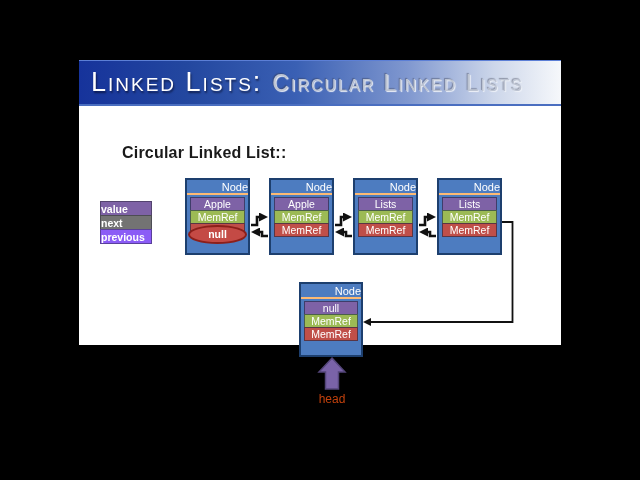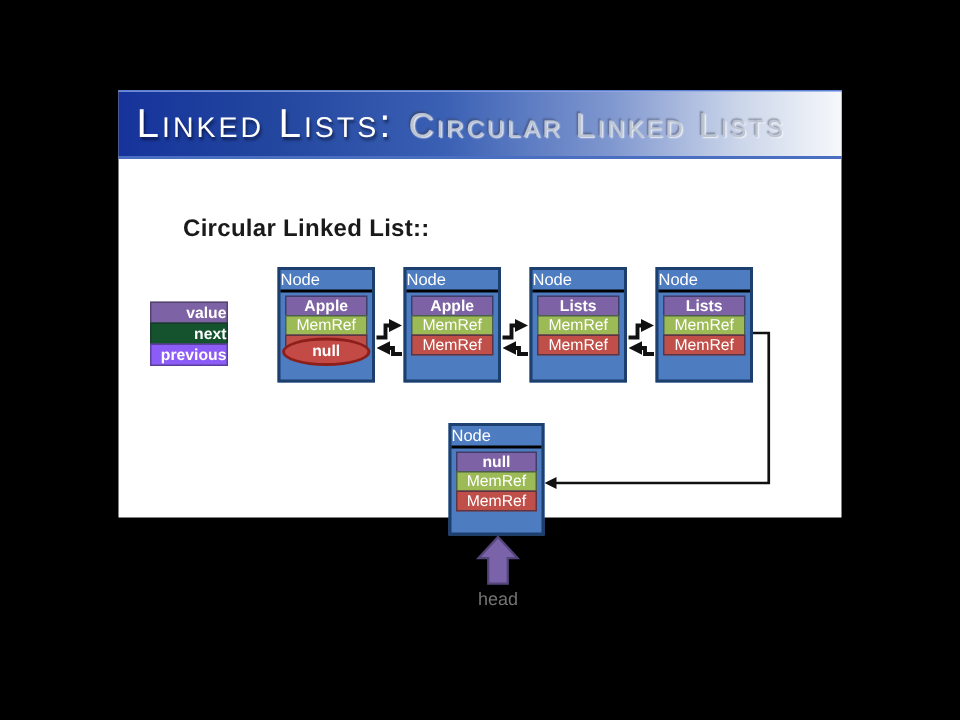--- a/index.html
+++ b/index.html
@@ -20,71 +20,71 @@
     color:#ffffff; text-shadow:1px 2px 2px rgba(0,0,20,.55); line-height:43px; }
   .titlebar .t2 { font-variant:small-caps; font-size:23px; letter-spacing:2px;
     margin-left:10px; color:#bdc4d2;
     text-shadow:1px 1px 1px #f0f3f8, -1px -1px 1px rgba(55,60,80,.45); }
 
   .heading { position:absolute; left:31px; top:84px; font-size:16px;
     font-weight:bold; color:#1a1a1a; letter-spacing:0.2px;margin-left:12px; }
 
   
   .legend { position:absolute; left:21px; top:141px; width:52px; }
-  .legend .lrow { height:15px; line-height:14px; text-align:right; color:#fff;
+  .legend .lrow { height:15px; line-height:14px; text-align:left; color:#fff;
     font-size:10.5px; font-weight:bold; border:1px solid rgba(30,30,45,.45);
     margin-top:-1px; }
   .legend .lrow:first-child { margin-top:0; }
 
   
   .node { position:absolute; width:65px; background:#4d7cc0;
     border:2px solid #1d3f6e; }
-  .node .ntitle { height:15px; line-height:15px; text-align:left; color:#fff;
-    font-size:11px; border-bottom:2px solid #000000; }
+  .node .ntitle { height:15px; line-height:15px; text-align:right; color:#fff;
+    font-size:11px; border-bottom:2px solid #fdba74; }
   .node .nrows { margin:2px 3px 0; position:relative; }
   .node .nrow { height:14px; line-height:13px; text-align:center; color:#fff;
     font-size:10.5px; border:1px solid rgba(22,36,66,.6); margin-top:-1px;
     position:relative; }
   .node .nrow:first-child { margin-top:0; }
-  .r-value { background:#7e62a6;font-weight:bold; }
+  .r-value { background:#7e62a6; }
   .r-next  { background:#9cba55; }
   .r-prev  { background:#c04f49; }
 
   .null-ellipse { position:absolute; left:1px; top:45px; width:59px; height:19px;
     border-radius:50%; background:#c44a45; border:2px solid #8c1f1a;
     color:#fff; font-size:10.5px; font-weight:bold; text-align:center;
     line-height:15px; z-index:2; }
 
   .n1 { left:106px; top:118px; height:77px; }
   .n2 { left:190px; top:118px; height:77px; }
   .n3 { left:274px; top:118px; height:77px; }
   .n4 { left:358px; top:118px; height:77px; }
   .nhead { left:220px; top:222px; width:64px; height:75px; }
 
   .arrows { position:absolute; left:0; top:0; pointer-events:none; }
 
   .head-label { position:absolute; left:233px; top:332px; width:40px;
-    text-align:center; font-size:12px; color:#737373; }
+    text-align:center; font-size:12px; color:#c2410c; }
 </style>
 </head>
 <body>
 
 <div class="stage">
   <div class="slide">
 
     <div class="titlebar">
       <span class="t1">Linked Lists:</span>
       <span class="t2">Circular Linked Lists</span>
     </div>
 
     <div class="heading">Circular Linked List::</div>
 
     <div class="legend">
       <div class="lrow" style="background-color: rgb(126, 98, 166);">value</div>
-      <div class="lrow" style="background-color: #14532d;">next</div>
+      <div class="lrow" style="background-color: #737373;">next</div>
       <div class="lrow" style="background-color: #8b5cf6;">previous</div>
     </div>
 
     <div class="node n1">
       <div class="ntitle">Node</div>
       <div class="nrows">
         <div class="nrow r-value">Apple</div>
         <div class="nrow r-next">MemRef</div>
         <div class="nrow r-prev"></div>
       </div>

